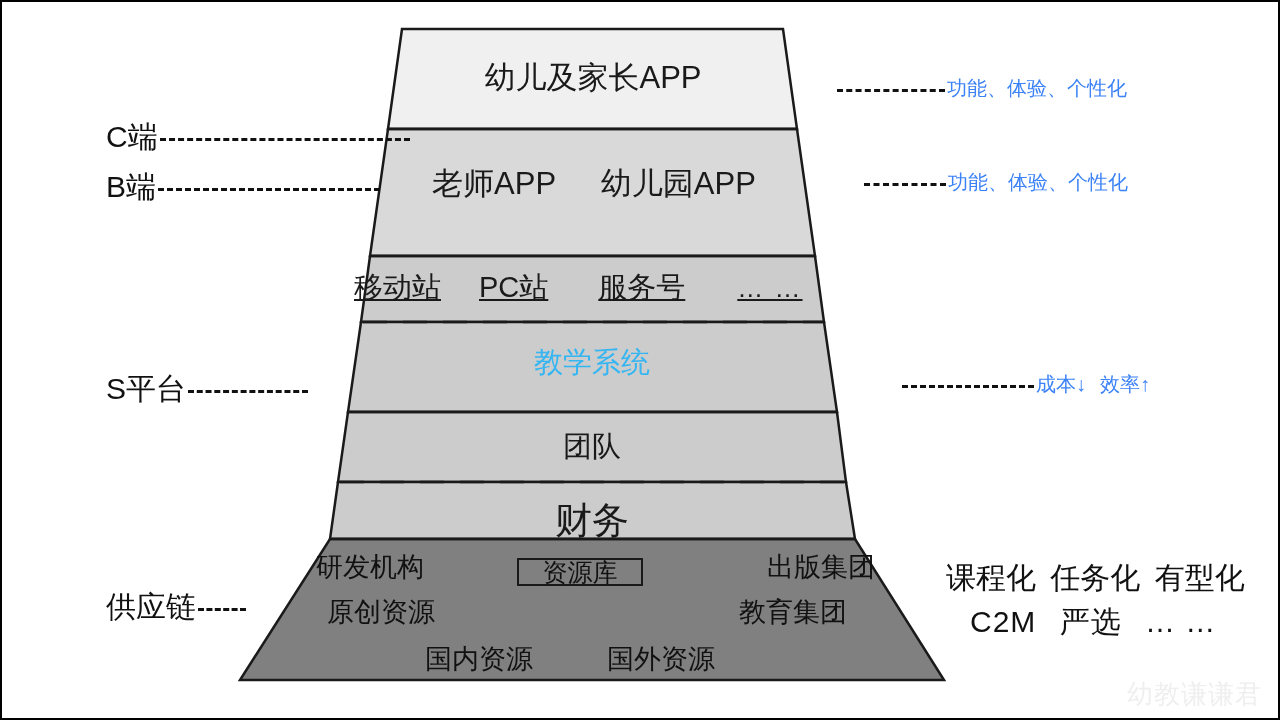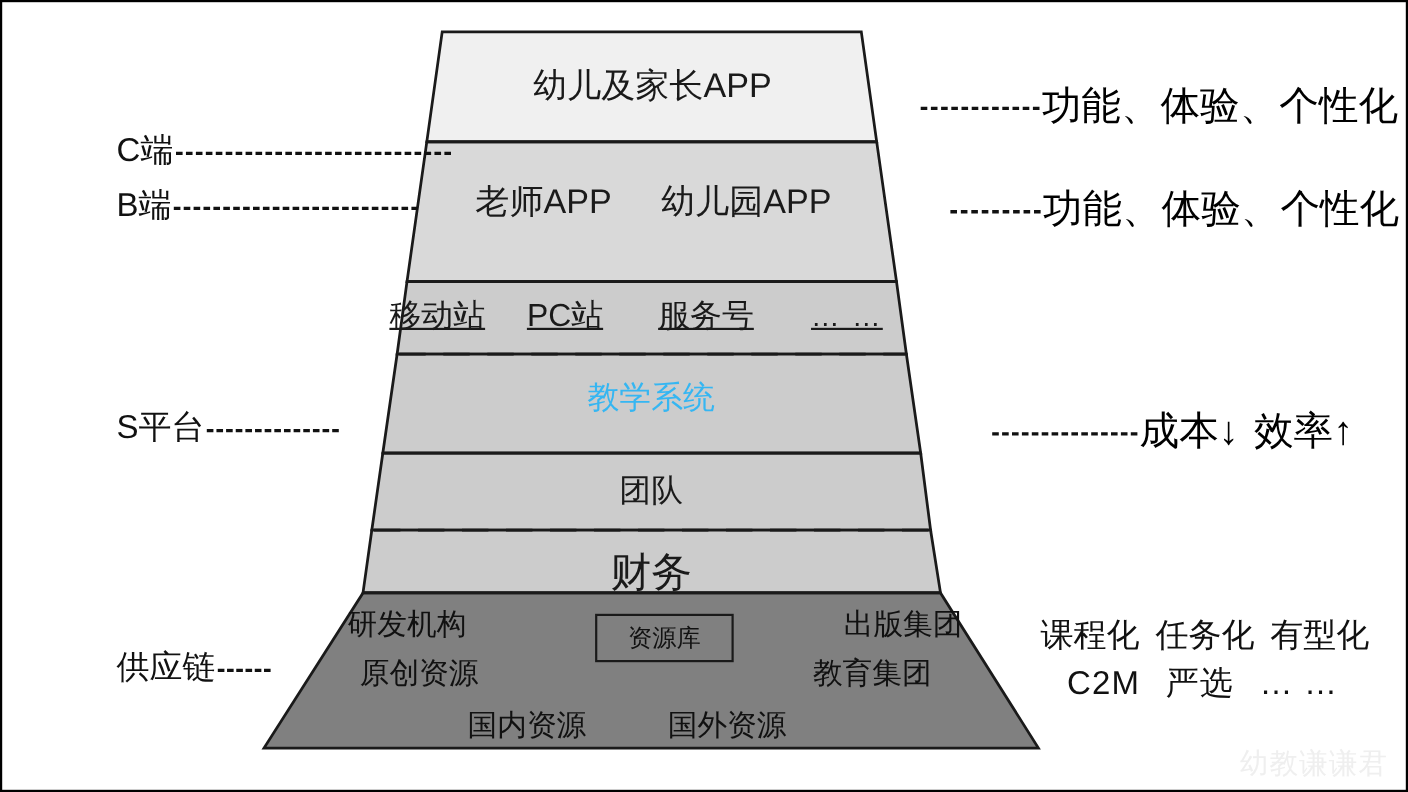--- a/index.html
+++ b/index.html
@@ -88,28 +88,28 @@
   }
   .sup-rd      { left: 285px;  top: 552px; margin-left: 29px; }
   .sup-orig    { left: 325px;  top: 597px; }
   .sup-pub     { left: 765px;  top: 552px; }
   .sup-edu     { left: 737px;  top: 597px; }
   .sup-domestic{ left: 423px;  top: 644px; }
   .sup-foreign { left: 605px;  top: 644px; }
 
   .res-box {
     position: absolute;
-    left: 539px; top: 556px;
-    width: 126px; height: 44px;
+    left: 515px; top: 556px;
+    width: 126px; height: 28px;
     border: 2px solid #1a1a1a;
     background: transparent;
     display: flex;
     align-items: center;
     justify-content: center;
-    font-size: 22px;
+    font-size: 25px;
     color: #111111;
     box-sizing: border-box;
   }
 
   
   .side-label {
     position: absolute;
     display: flex;
     align-items: center;
     white-space: nowrap;
@@ -135,22 +135,22 @@
   .lbl-s .dashes { width: 120px; }
   .lbl-supply { left: 104px; top: 590px; }
   .lbl-supply .dashes { width: 48px; }
 
   
   .right-label {
     position: absolute;
     display: flex;
     align-items: center;
     white-space: nowrap;
-    font-size: 36px;
-    color: #000000;
+    font-size: 20px;
+    color: #3b82f6;
     line-height: 1;
   }
   .right-label .txt { flex: 0 0 auto; margin-left: 2px; }
   .rlbl-c { left: 833px; top: 76px; }
   .rlbl-c .dashes { width: 108px; }
   .rlbl-b { left: 860px; top: 170px; }
   .rlbl-b .dashes { width: 82px; }
   .rlbl-s { left: 898px; top: 372px; }
   .rlbl-s .dashes { width: 132px; }
 

